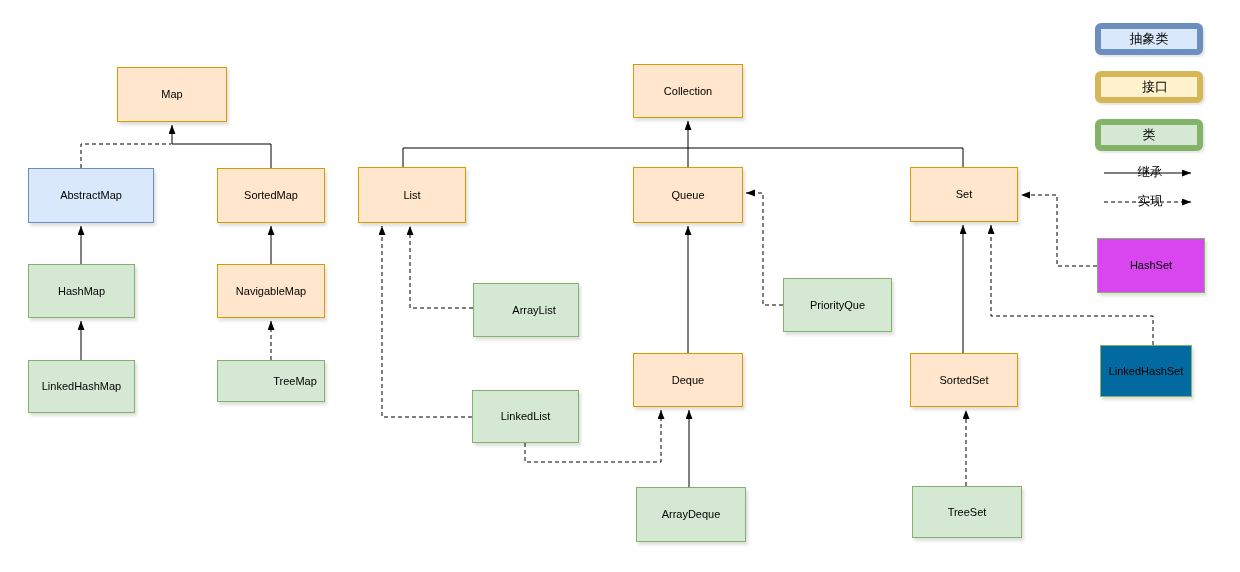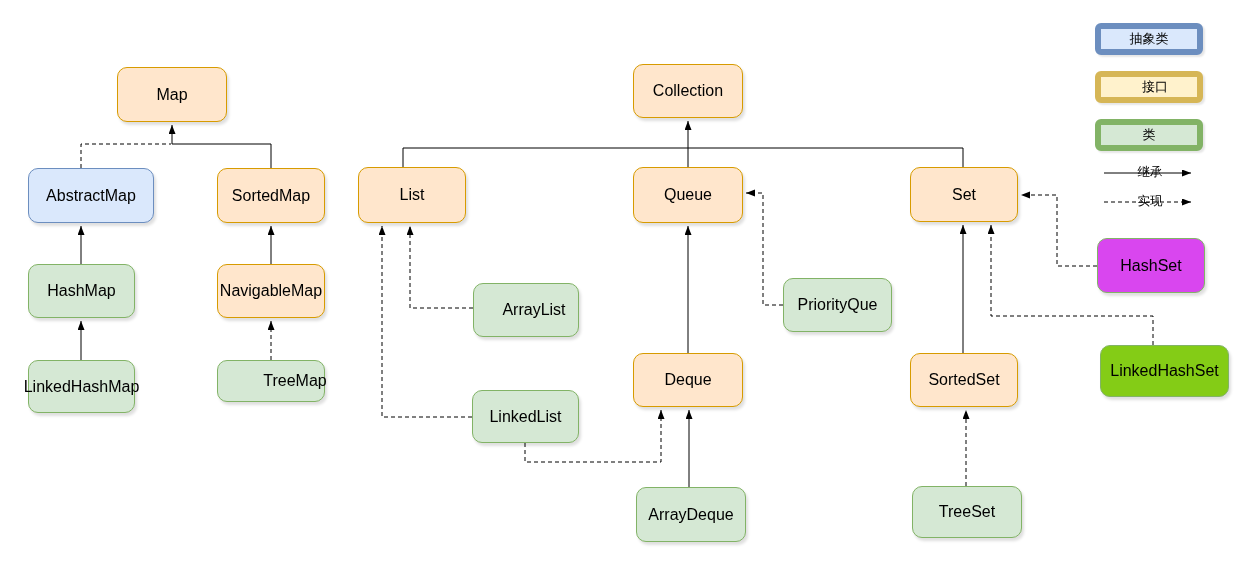--- a/index.html
+++ b/index.html
@@ -5,22 +5,22 @@
   html,body { margin:0; padding:0; }
   body {
     width:1240px; height:572px; background:#ffffff; position:relative;
     overflow:hidden; font-family:"Liberation Sans", sans-serif; color:#000;
   }
   #canvas { position:absolute; left:0; top:0; width:1240px; height:572px; }
   #edges { position:absolute; left:0; top:0; }
   .node {
     position:absolute; box-sizing:border-box;
     display:flex; align-items:center; justify-content:center;
-    font-size:16px; line-height:1.1; text-align:center;
-    border:1px solid #999; border-radius:10px;
+    font-size:11px; line-height:1.1; text-align:center;
+    border:1px solid #999; border-radius:0;
     box-shadow:2px 3px 3px rgba(0,0,0,0.13);
     background:#eee;
   }
   .legend-box {
     position:absolute; box-sizing:border-box;
     display:flex; align-items:center; justify-content:center;
     font-size:13px; border:6px solid #4d7c0f; border-radius:6px;
     box-shadow:2px 2px 2px rgba(0,0,0,0.10);
   }
   .legend-arrow { position:absolute; width:94px; height:16px; }
@@ -140,21 +140,21 @@
     </div>
     <div class="node class" style="left: 472px; top: 390px; width: 107px; height: 53px; background: rgb(213, 232, 212); border-color: rgb(130, 179, 102);">
       <span>LinkedList</span>
     </div>
     <div class="node interface" style="left: 633px; top: 353px; width: 110px; height: 54px; background: rgb(255, 230, 204); border-color: rgb(215, 155, 0);">
       <span>Deque</span>
     </div>
     <div class="node interface" style="left: 910px; top: 353px; width: 108px; height: 54px; background: rgb(255, 230, 204); border-color: rgb(215, 155, 0);">
       <span>SortedSet</span>
     </div>
-    <div class="node class" style="left: 1100px; top: 345px; width: 129px; height: 52px; background: #84cc16; border-color: rgb(130, 179, 102);">
+    <div class="node class" style="left: 1100px; top: 345px; width: 92px; height: 52px; background: #0369a1; border-color: rgb(130, 179, 102);">
       <span>LinkedHashSet</span>
     </div>
     <div class="node class" style="left: 636px; top: 487px; width: 110px; height: 55px; background: rgb(213, 232, 212); border-color: rgb(130, 179, 102);">
       <span>ArrayDeque</span>
     </div>
     <div class="node class" style="left: 912px; top: 486px; width: 110px; height: 52px; background: rgb(213, 232, 212); border-color: rgb(130, 179, 102);">
       <span>TreeSet</span>
     </div>
   </div>
 

